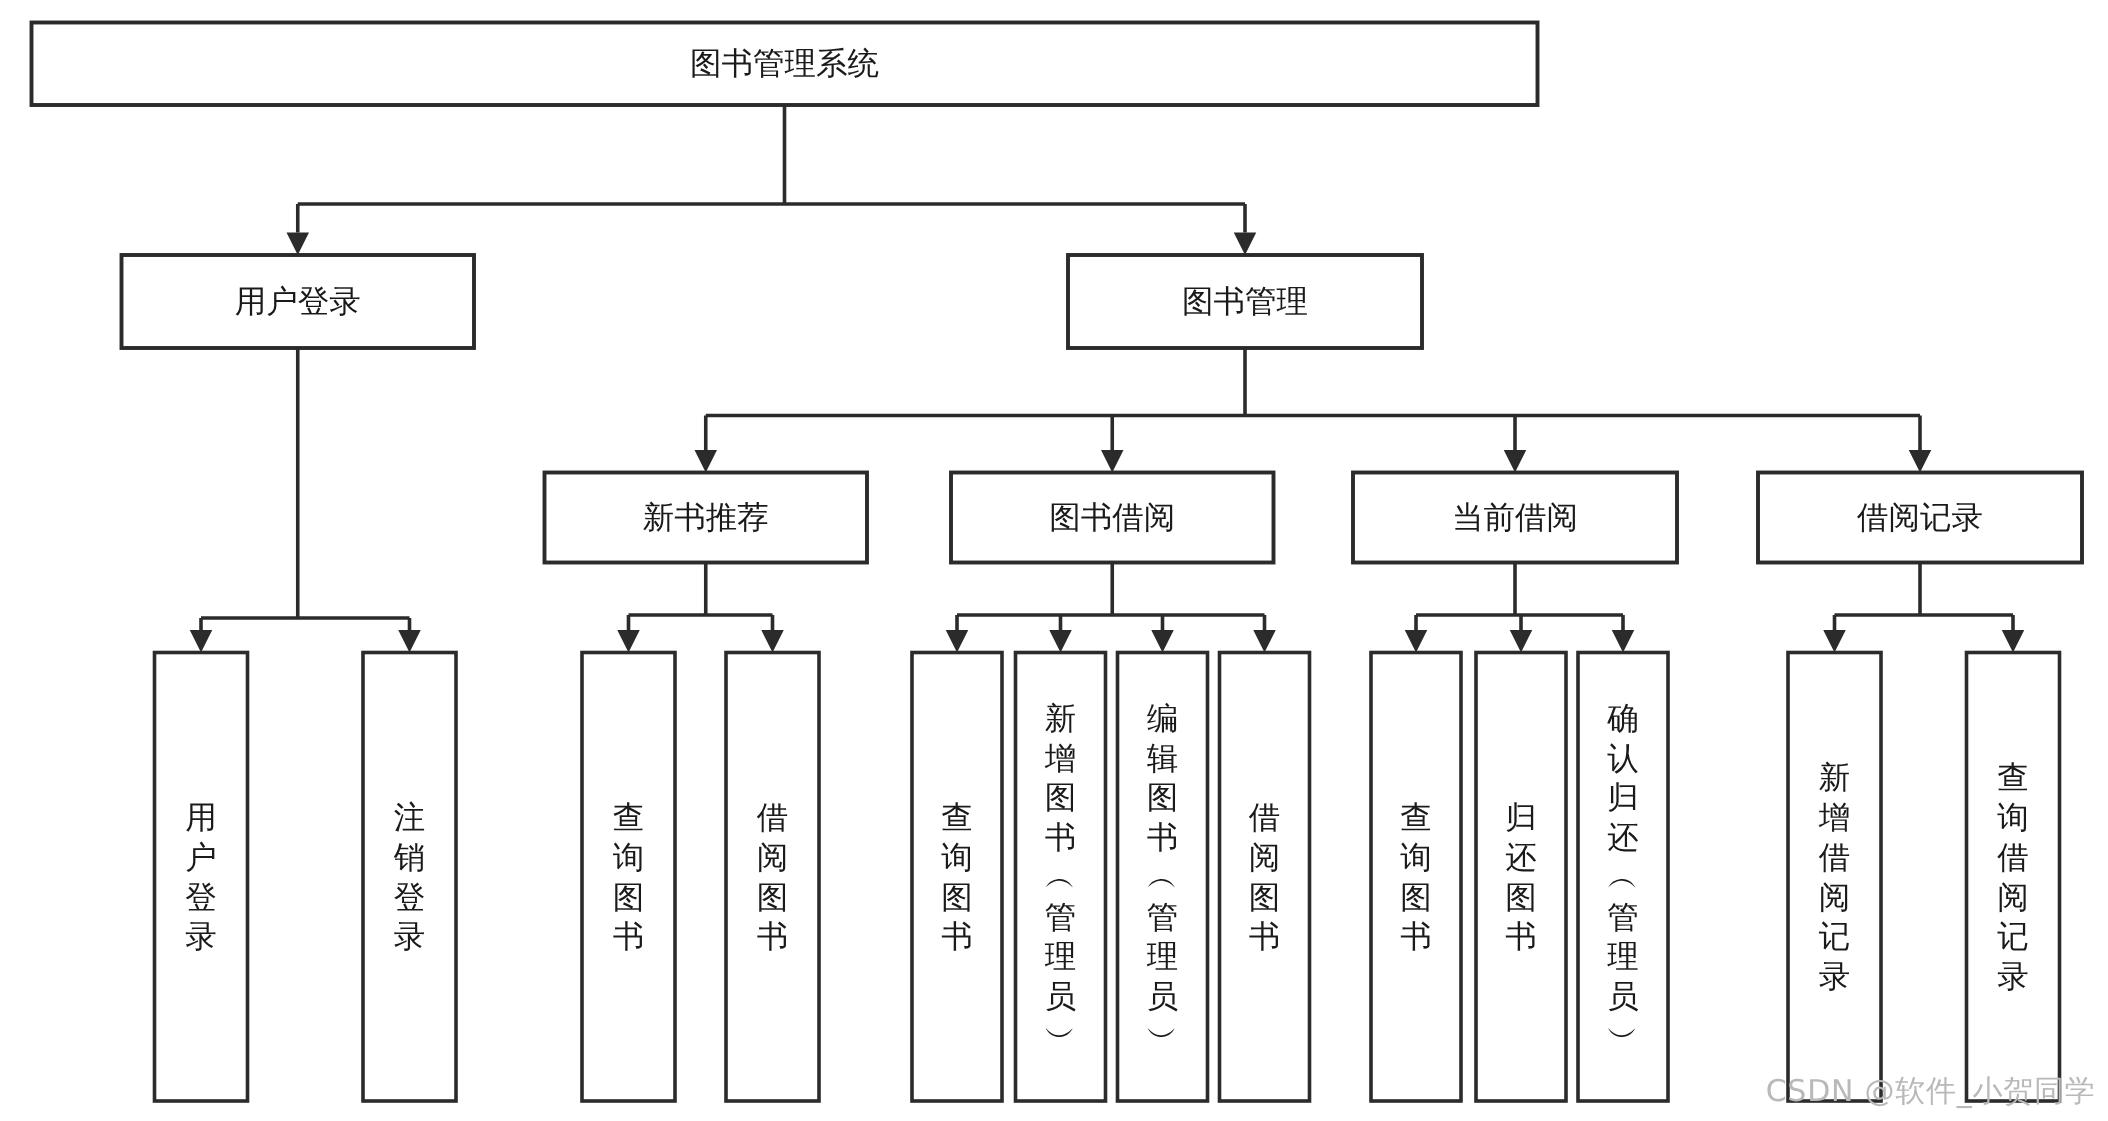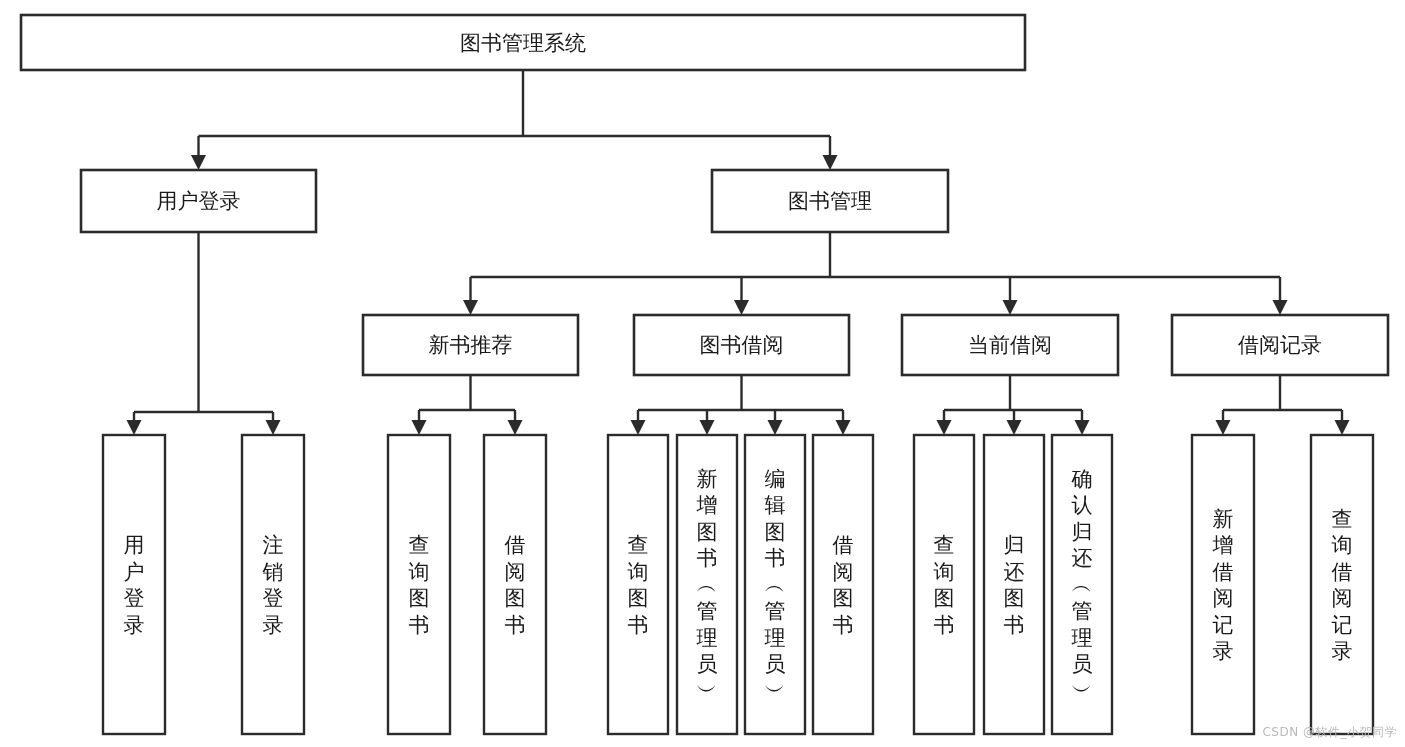--- a/index.html
+++ b/index.html
@@ -60,21 +60,21 @@
     fill: #1a1a1a;
     font-family: "DejaVu Sans", "Liberation Sans", sans-serif;
     font-size: 21px;
     text-anchor: middle;
   }
   .watermark {
     position: absolute;
     right: 8px;
     bottom: 6px;
     font-family: "DejaVu Sans", "Liberation Sans", sans-serif;
-    font-size: 12px;
+    font-size: 20px;
     color: #b9b9b9;
     letter-spacing: 0.5px;
     white-space: nowrap;
     user-select: none;
   }
 </style>
 </head>
 <body>
 
 <div id="diagram-root">

